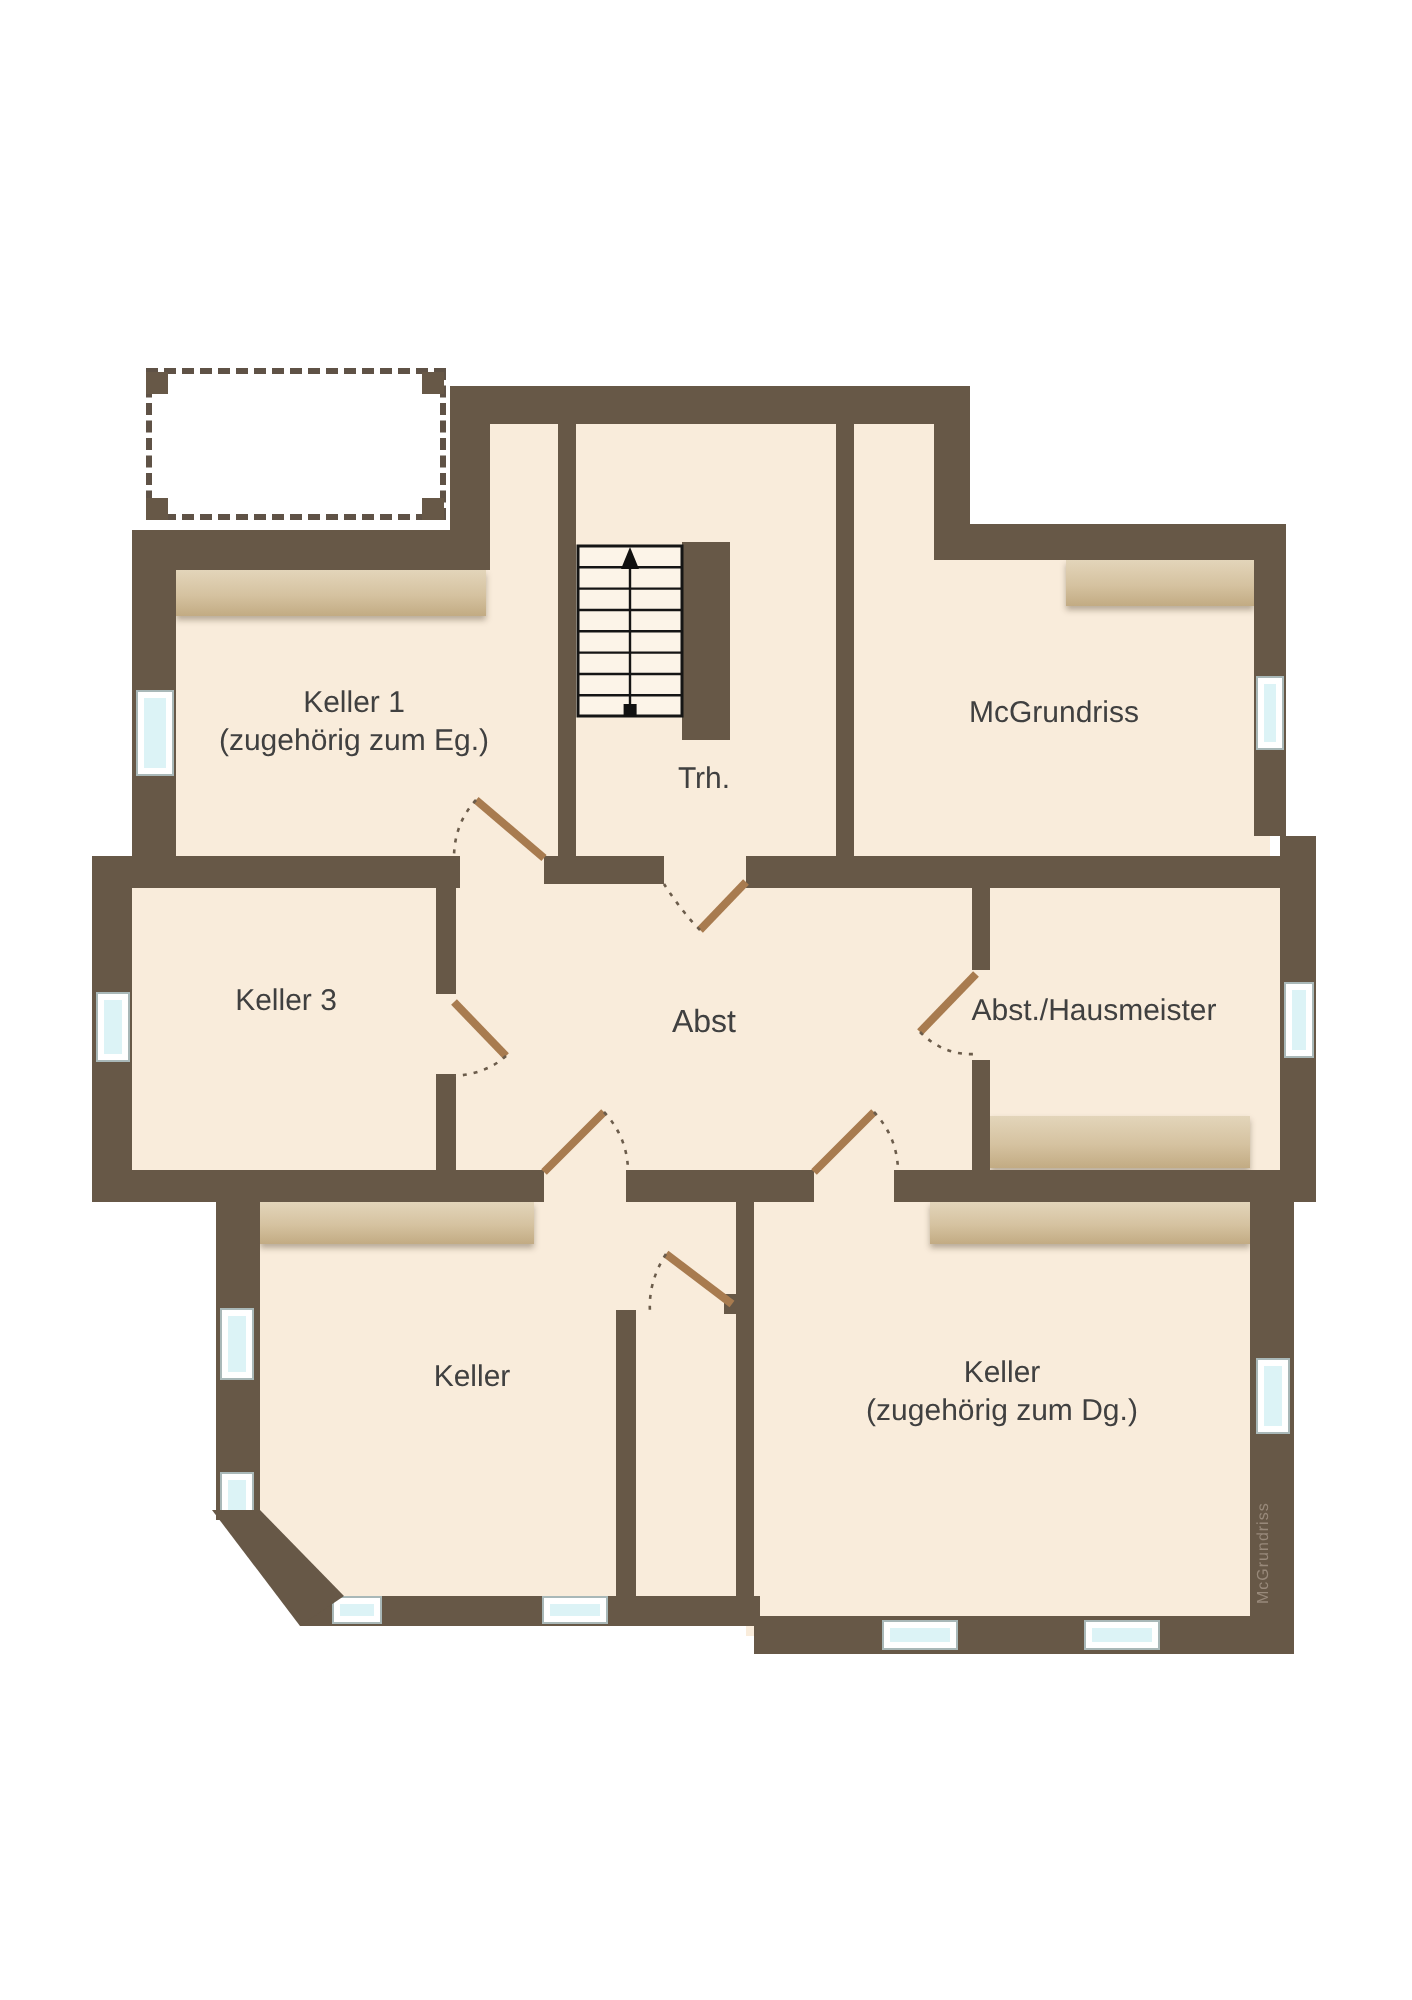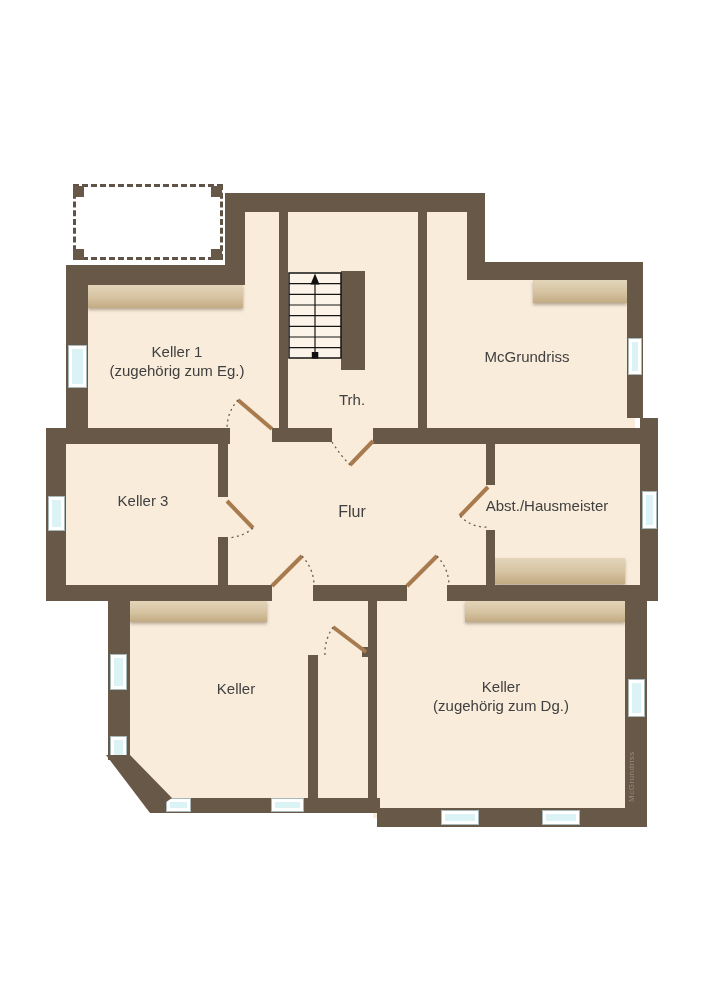--- a/index.html
+++ b/index.html
@@ -163,31 +163,31 @@
         <line x1="366" y1="652" x2="333" y2="627" stroke="#a87b4f" stroke-width="4"></line>
         <path d="M333,627 Q324,641 325,656" stroke="#6b5c4b" stroke-width="1.3" stroke-dasharray="2 3.5"></path>
       </g>
     </g>
   </svg>
 
   <div class="label" style="left:92px;top:342px;width:170px;">
     <div>Keller 1</div>
     <div class="sub">(zugehörig zum Eg.)</div>
   </div>
-  <div class="label" style="left:320px;top:390px;width:64px;">
+  <div class="label" style="left:320px;top:380px;width:64px;">
     <div>Trh.</div>
   </div>
   <div class="label" style="left:447px;top:347px;width:160px;">
     <div>McGrundriss</div>
   </div>
   <div class="label" style="left:58px;top:491px;width:170px;">
     <div>Keller 3</div>
   </div>
   <div class="label flur-size" style="left:312px;top:502px;width:80px;">
-    <div>Flur</div>
+    <div>Abst</div>
   </div>
   <div class="label" style="left:464px;top:496px;width:166px;">
     <div>Abst./Hausmeister</div>
   </div>
   <div class="label" style="left:176px;top:679px;width:120px;">
     <div>Keller</div>
   </div>
   <div class="label" style="left:411px;top:677px;width:180px;">
     <div>Keller</div>
     <div class="sub">(zugehörig zum Dg.)</div>

